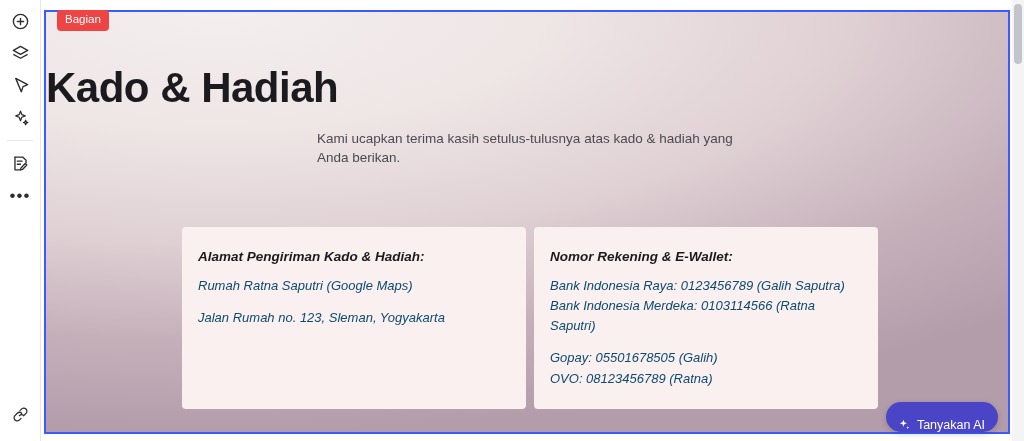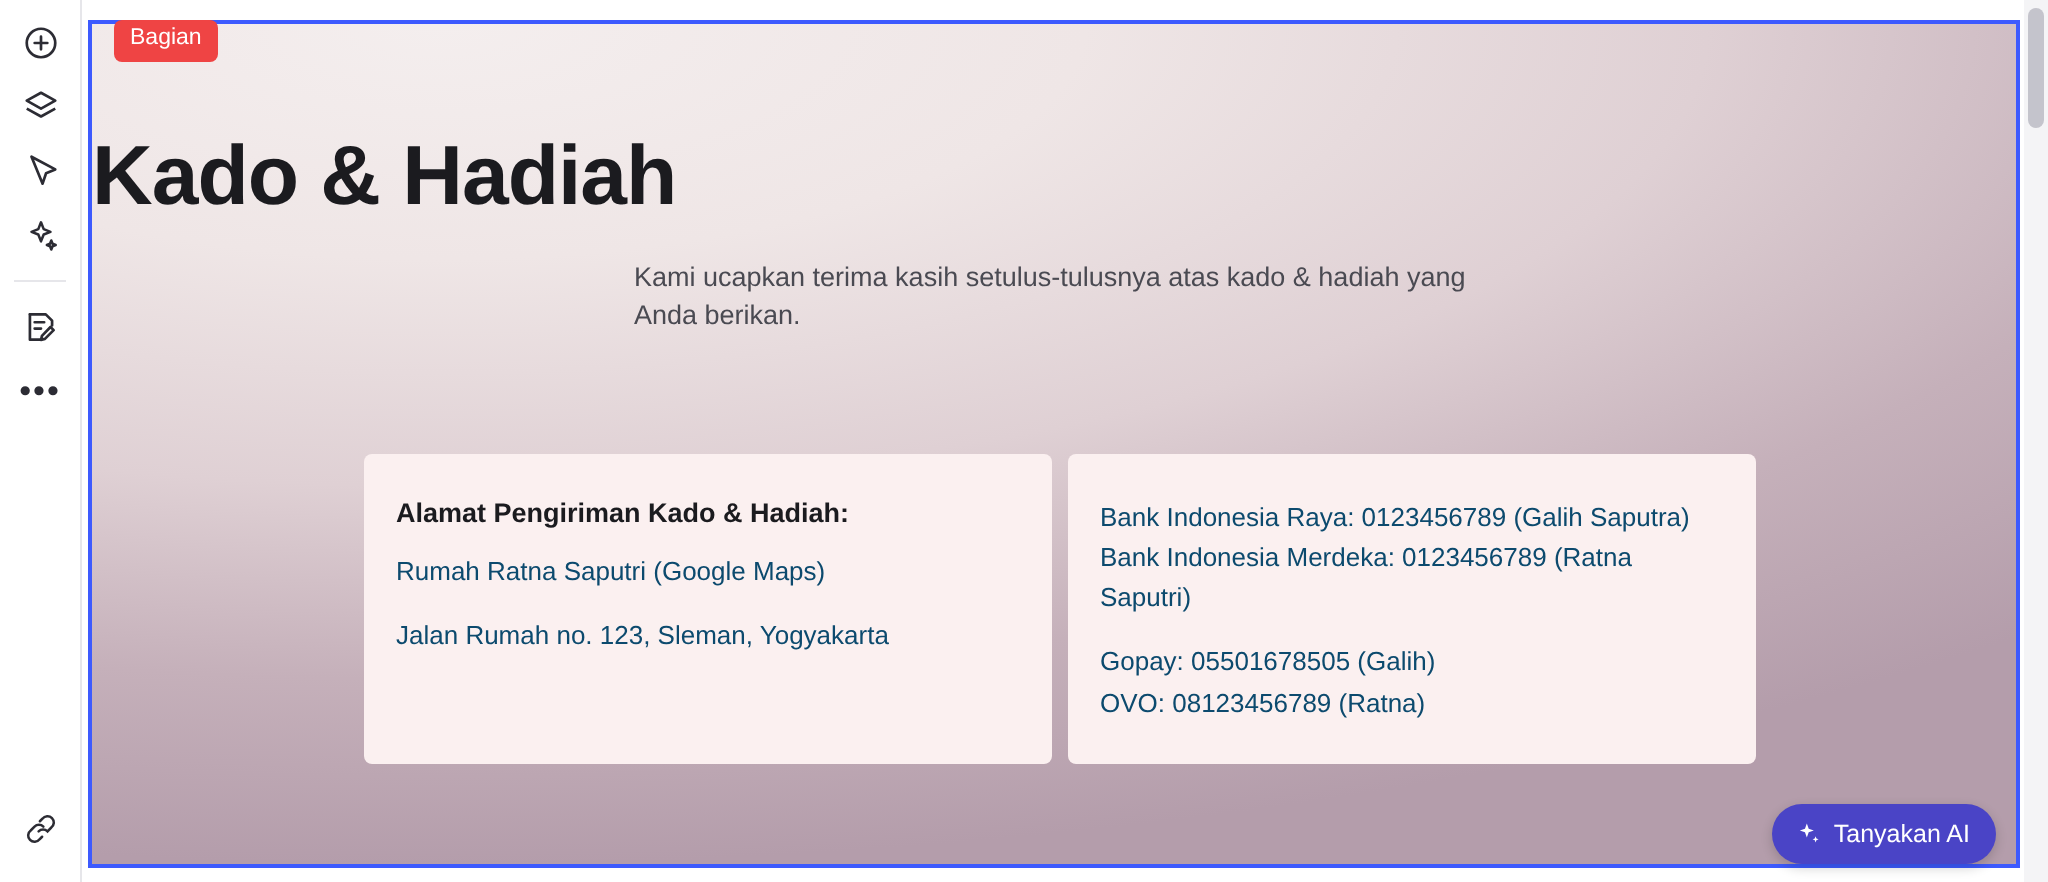--- a/index.html
+++ b/index.html
@@ -118,20 +118,21 @@
     line-height: 1.42;
   }
 
   .cards {
     position: absolute;
     left: 136px;
     top: 215px;
     width: 696px;
     display: flex;
     gap: 8px;
+    font-style: italic;
   }
   .card {
     background: #fbf0f0;
     border-radius: 4px;
     padding: 22px 16px 20px 16px;
     box-sizing: border-box;
     width: 344px;
     min-height: 140px;
   }
   .card-title {
@@ -168,21 +169,21 @@
     cursor: pointer;
   }
 
   
   .ai-btn {
     position: absolute;
     right: 26px;
     bottom: 9px;
     height: 30px;
     display: flex;
-    align-items: center;
+    align-items: flex-end;
     gap: 6px;
     padding: 0 13px 0 11px;
     border-radius: 16px;
     background: #4a44c6;
     color: #fff;
     font-size: 12.5px;
     cursor: pointer;
     box-shadow: 0 2px 6px rgba(0,0,0,0.18);
   }
   .ai-btn svg { display: block; }
@@ -256,22 +257,23 @@
       <div class="cards">
 
         <div class="card">
           <p class="card-title">Alamat Pengiriman Kado &amp; Hadiah:</p>
           <p class="card-line">Rumah Ratna Saputri (Google Maps)</p>
           <div class="card-gap"></div>
           <p class="card-line">Jalan Rumah no. 123, Sleman, Yogyakarta</p>
         </div>
 
         <div class="card">
+          <p class="card-title">Nomor Rekening &amp; E-Wallet:</p>
           <p class="card-line">Bank Indonesia Raya: 0123456789 (Galih Saputra)</p>
-          <p class="card-line">Bank Indonesia Merdeka: 0123456789 (Ratna Saputri)</p>
+          <p class="card-line">Bank Indonesia Merdeka: 0103114566 (Ratna Saputri)</p>
           <div class="card-gap"></div>
           <p class="card-line">Gopay: 05501678505 (Galih)</p>
           <p class="card-line">OVO: 08123456789 (Ratna)</p>
         </div>
 
       </div>
     </div>
 
     <div class="section-badge">Bagian</div>
   </div>

